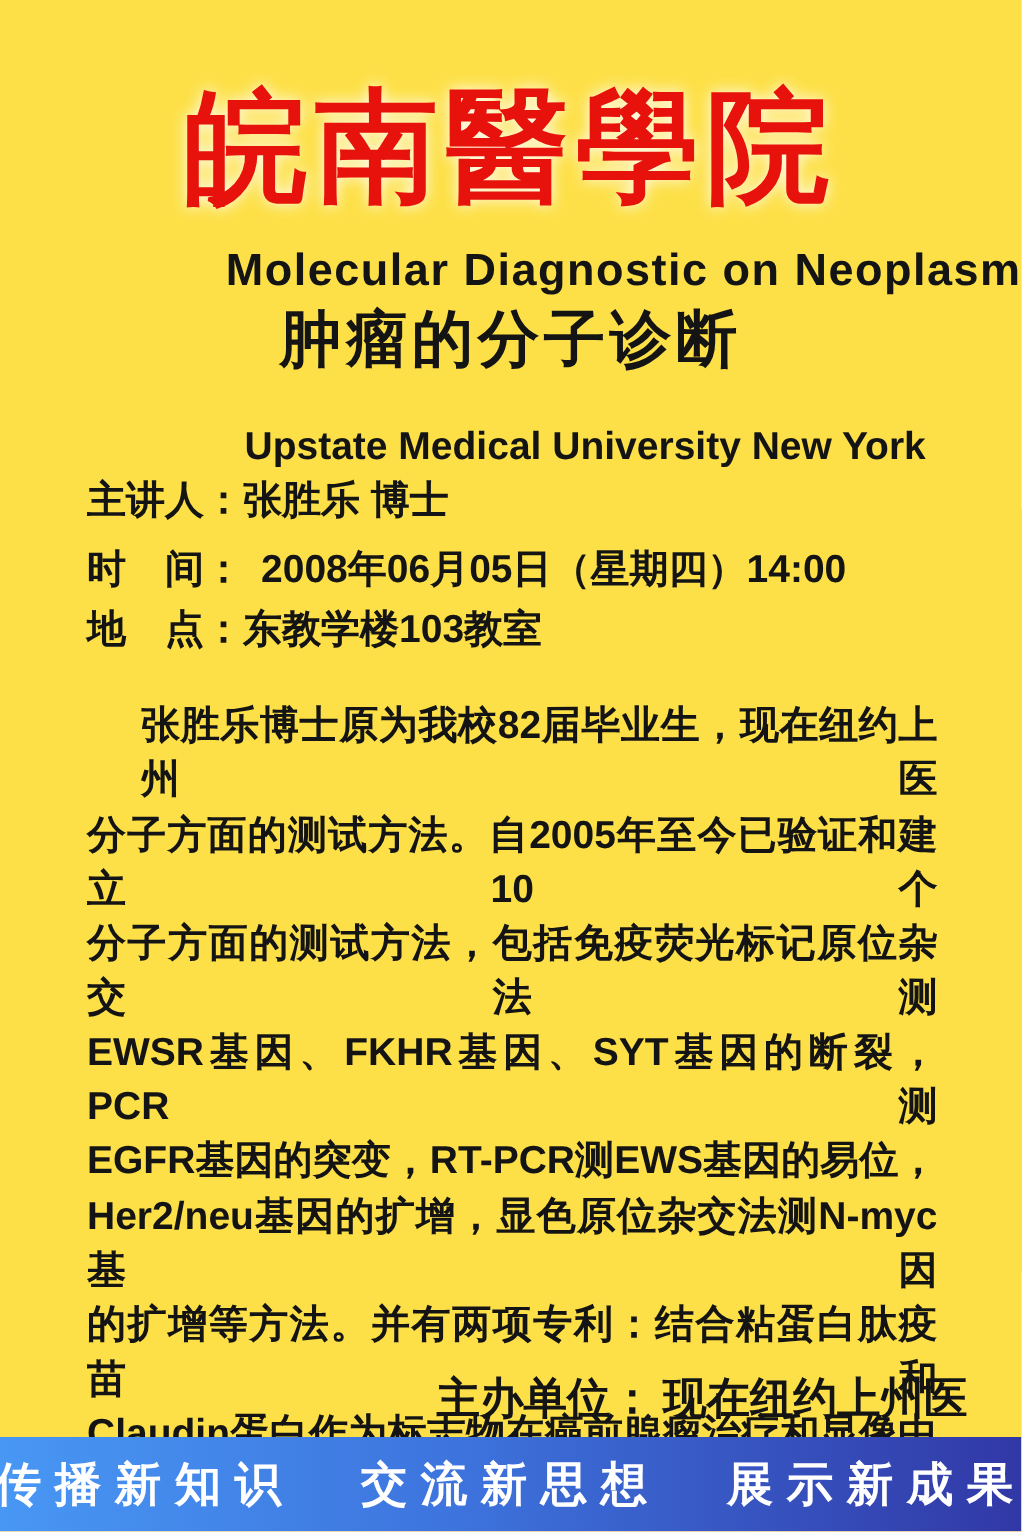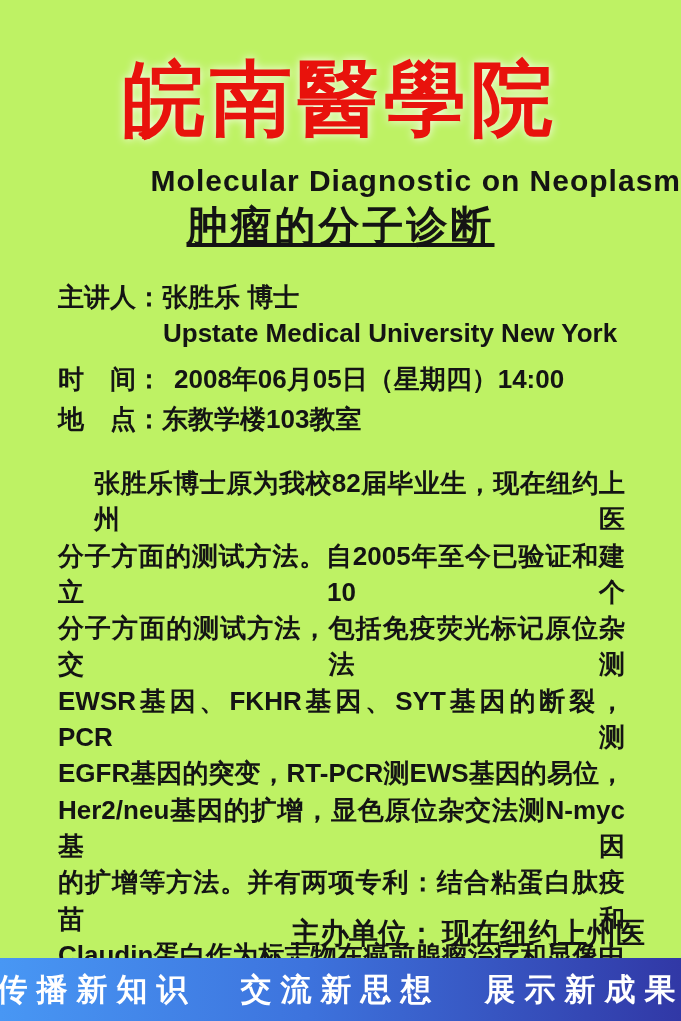--- a/index.html
+++ b/index.html
@@ -4,21 +4,21 @@
 <style>
   html, body {
     margin: 0;
     padding: 0;
     background: #fde8f8;
   }
   .poster {
     position: relative;
     width: 681px;
     height: 1021px;
-    background: #bef264;
+    background: #fde047;
     overflow: hidden;
     font-family: "Liberation Sans", "DejaVu Sans", sans-serif;
     font-weight: bold;
     color: #141414;
   }
   .college-name {
     position: absolute;
     top: 44px;
     left: 0;
     width: 100%;
@@ -44,21 +44,20 @@
   }
   .title-zh {
     position: absolute;
     top: 199px;
     left: 0;
     width: 100%;
     text-align: center;
     font-size: 41px;
     letter-spacing: 3px;
     white-space: nowrap;
-    text-decoration: underline;
   }
   .info {
     position: absolute;
     top: 279px;
     left: 58px;
     right: 50px;
     font-size: 26px;
     line-height: 36px;
   }
   .info-row { white-space: nowrap; }
@@ -116,24 +115,24 @@
 
 <div class="poster">
 
   <div class="college-name">皖南醫學院</div>
 
   <div class="title-en">Molecular Diagnostic on Neoplasm</div>
 
   <div class="title-zh">肿瘤的分子诊断</div>
 
   <div class="info">
+    <div class="info-row affiliation">Upstate Medical University New York</div>
     <div class="info-row row-speaker">
       <span class="info-label">主讲人：</span><span class="info-value">张胜乐 博士</span>
     </div>
-    <div class="info-row affiliation">Upstate Medical University New York</div>
     <div class="info-row row-time">
       <span class="info-label">时　间：</span><span class="info-value">2008年06月05日（星期四）14:00</span>
     </div>
     <div class="info-row row-location">
       <span class="info-label">地　点：</span><span class="info-value">东教学楼103教室</span>
     </div>
   </div>
 
   <div class="bio">
     <div class="bio-line first">张胜乐博士原为我校82届毕业生，现在纽约上州医</div>

